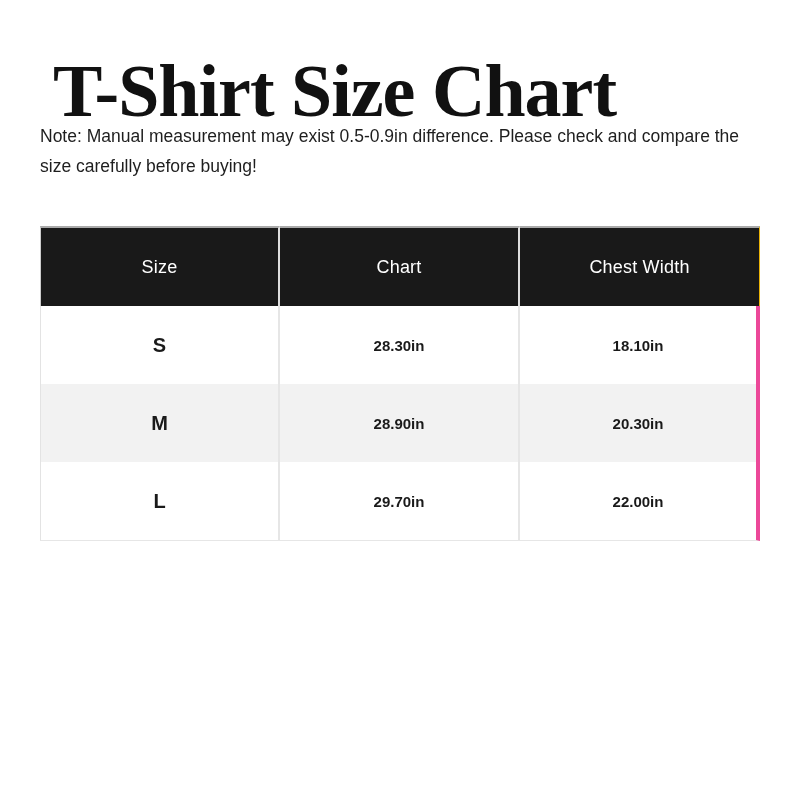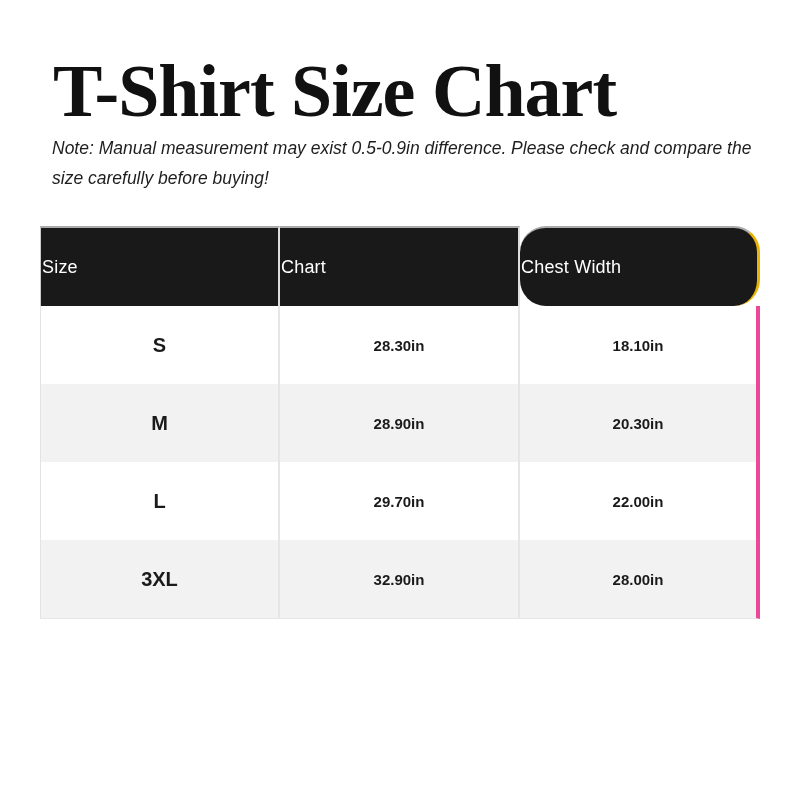--- a/index.html
+++ b/index.html
@@ -26,49 +26,48 @@
     line-height: 1.05;
     letter-spacing: -1px;
     color: var(--title-color, #111111);
     white-space: nowrap;
   }
   .note {
     position: absolute;
     left: 40px;
     top: 121px;
     width: 714px;
-    margin: 12px;
+    margin: 0;
     font-size: 17.5px;
     line-height: 30px;
     color: var(--note-color, #1e1e1e);
-    font-style: italic;
   }
   .size-table {
     position: absolute;
     left: 40px;
     top: 226px;
     width: 720px;
     border-collapse: separate;
     border-spacing: 0;
     table-layout: fixed;
   }
   .size-table th {
     height: 76px;
     background: var(--header-bg, #191919);
     color: var(--header-text, #ffffff);
     font-size: 18px;
     font-weight: 500;
     letter-spacing: 0.2px;
-    text-align: left;
+    text-align: center;
     vertical-align: middle;
     border-top: 2px solid #aaaaaa;
   }
   .size-table th:not(:last-child) { border-right: 2px solid #dedede; }
   .size-table th:first-child      { border-left: 1px solid #cccccc; }
-  .size-table th:last-child       { border-right: 3px solid #eab308; border-radius: 26px; }
+  .size-table th:last-child       { border-right: 1px solid #eab308; }
 
   .size-table td {
     height: 76px;
     text-align: center;
     vertical-align: middle;
     font-size: 15px;
     font-weight: 700;
     color: var(--body-text, #1a1a1a);
   }
   .size-table td:not(:last-child) { border-right: 2px solid #e6e6e6; }
@@ -109,21 +108,16 @@
       <tr>
         <td class="size-cell">M</td>
         <td>28.90in</td>
         <td>20.30in</td>
       </tr>
       <tr>
         <td class="size-cell">L</td>
         <td>29.70in</td>
         <td>22.00in</td>
       </tr>
-      <tr>
-        <td class="size-cell">3XL</td>
-        <td>32.90in</td>
-        <td>28.00in</td>
-      </tr>
     </tbody>
   </table>
 
 </div>
 
 </body></html>

